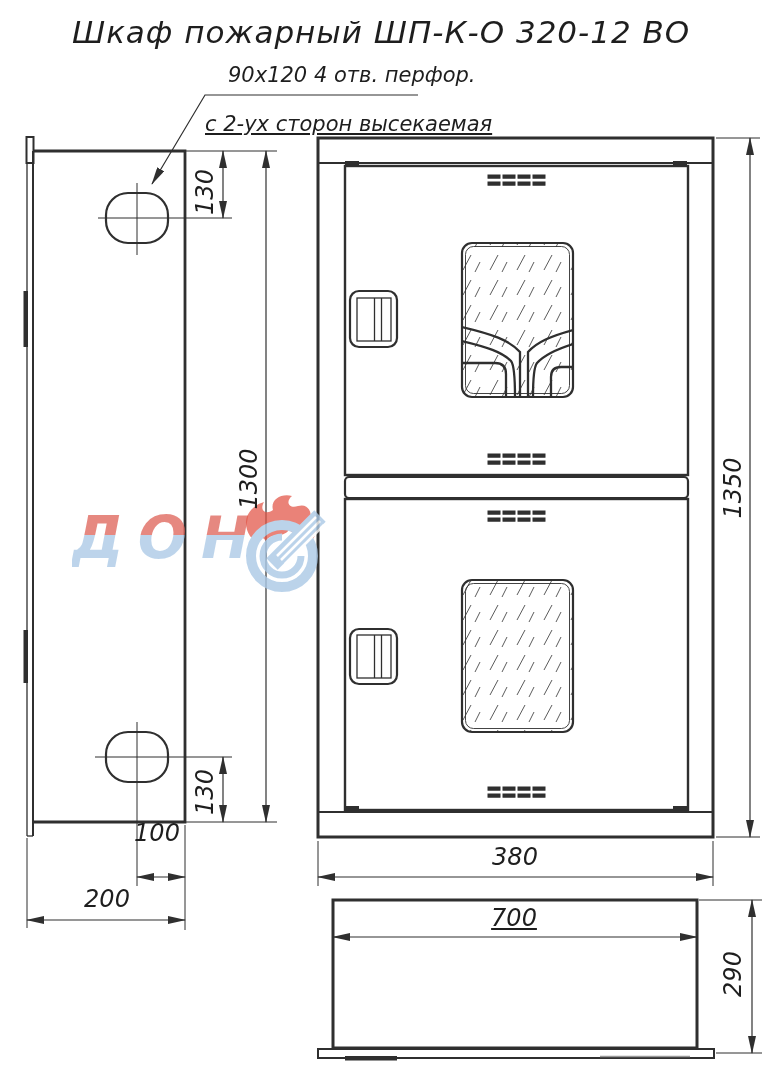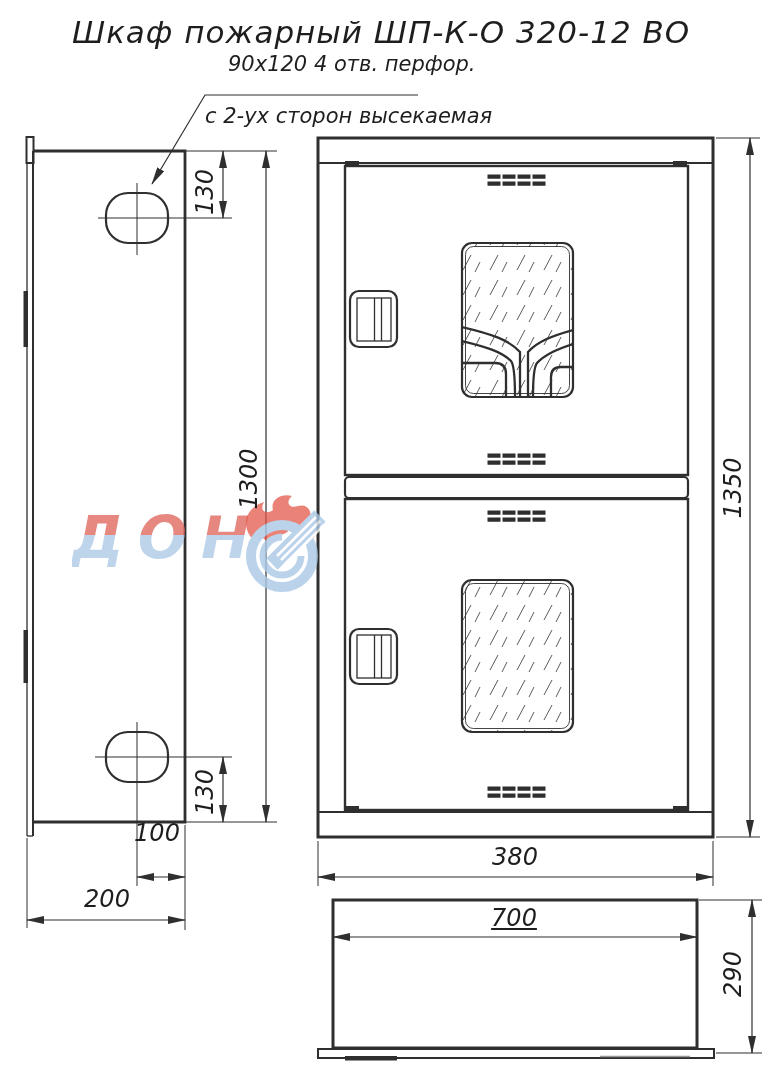--- a/index.html
+++ b/index.html
@@ -1,22 +1,22 @@
 <!DOCTYPE html>
 <html><head>
 <meta charset="utf-8">
 <style>
   html,body{margin:0;padding:0;background:#fff;}
   #stage{position:relative;width:768px;height:1084px;background:#fff;overflow:hidden;
          font-family:"DejaVu Sans",sans-serif;color:#1e1e1e;}
   #linework{position:absolute;left:0;top:0;}
   .txt{position:absolute;font-style:italic;color:#1e1e1e;white-space:nowrap;}
   .title{left:72px;top:14px;width:600px;text-align:left;font-size:31px;letter-spacing:1px;}
-  .ann1{left:228px;top:52px;font-size:21px;}
-  .ann2{left:205px;top:104px;font-size:21px;}
+  .ann1{left:228px;top:63px;font-size:21px;}
+  .ann2{left:205px;top:112px;font-size:21px;text-decoration:underline;}
   .dim{font-size:24px;width:70px;text-align:center;}
   .rot{transform:rotate(-90deg);}
   .d130t{left:170px;top:178px;}
   .d1300{left:214px;top:465px;}
   .d130b{left:170px;top:778px;}
   .d100{left:122px;top:819px;}
   .d300{left:72px;top:885px;}
   .d1350{left:698px;top:474px;}
   .d760{left:480px;top:843px;}
   .d700{left:479px;top:904px;text-decoration:underline;}

